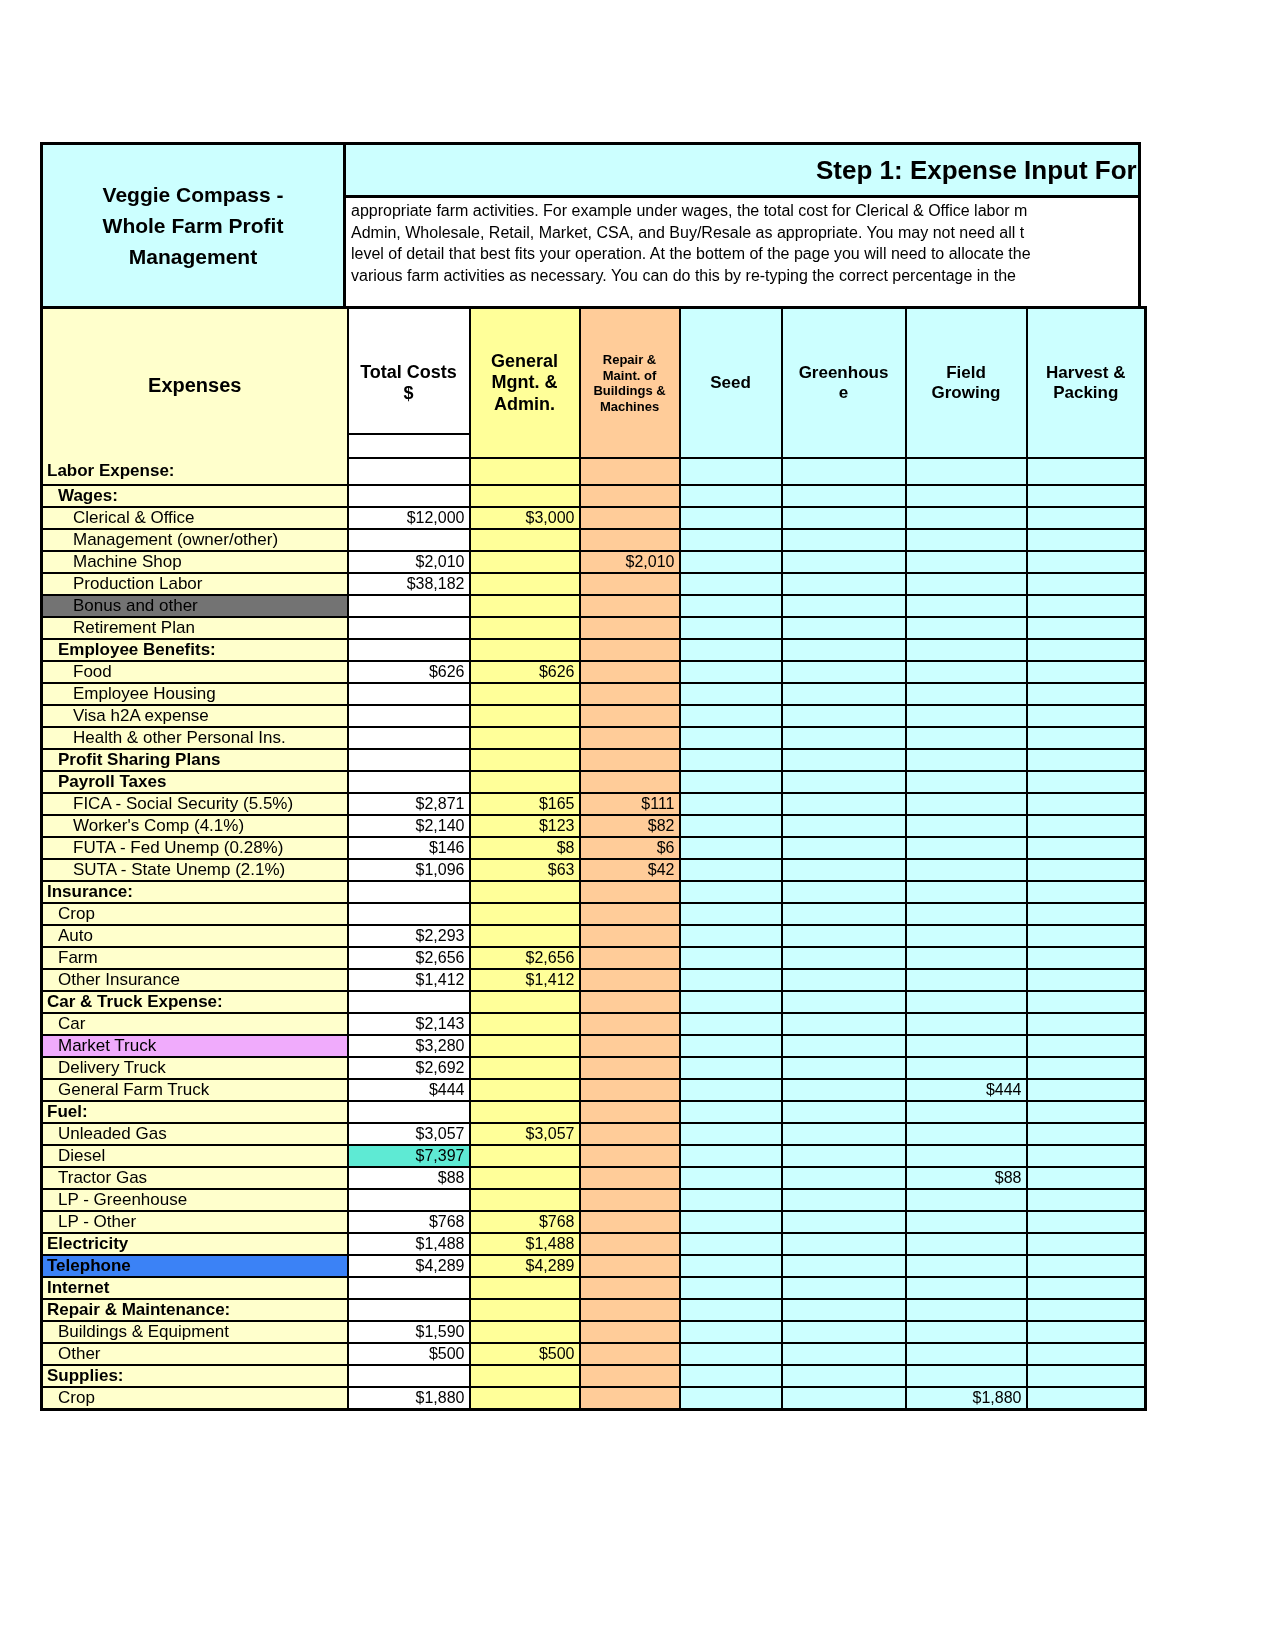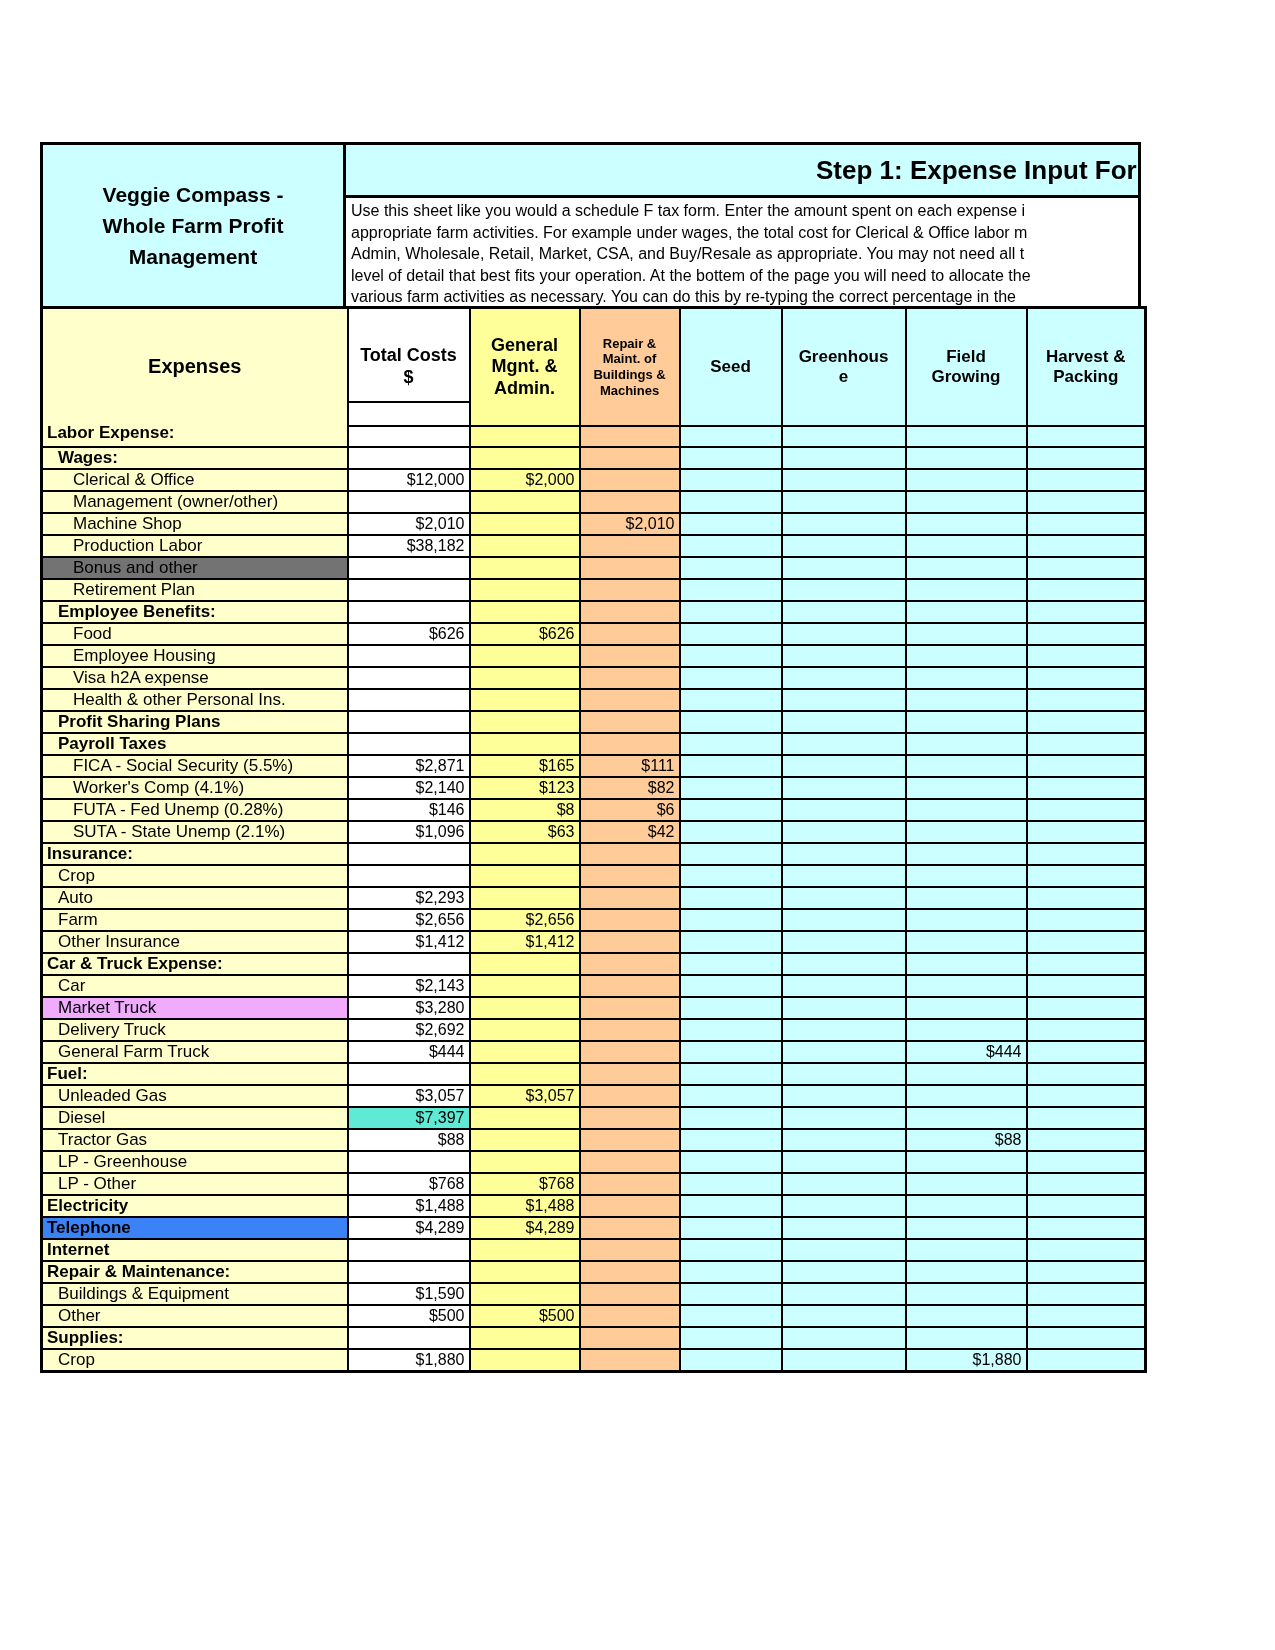--- a/index.html
+++ b/index.html
@@ -23,21 +23,21 @@
   
   table.grid{border-collapse:collapse;table-layout:fixed;width:1104px;border:3px solid #000;}
   table.grid th, table.grid td{border:2px solid #000;box-sizing:border-box;overflow:hidden;}
   th.hcell{font-weight:bold;text-align:center;vertical-align:middle;white-space:pre-line;
            line-height:1.2;height:113px;position:relative;padding:0;}
   th.h0{font-size:20px;}
   th.h1,th.h2{font-size:18px;}
   th.h3{font-size:13px;}
   th.h4,th.h5,th.h6,th.h7{font-size:17px;}
   th.label-merged{padding:0;vertical-align:top;}
-  .label-merged-inner{display:flex;flex-direction:column;height:137px;}
+  .label-merged-inner{display:flex;flex-direction:column;height:175px;}
   .exp-title{flex:1;display:flex;align-items:center;justify-content:center;font-size:20px;font-weight:bold;}
   .labor-label{font-size:17px;font-weight:bold;text-align:left;padding:0 0 3px 4px;white-space:nowrap;}
   .header-subline{position:absolute;left:0;right:0;bottom:22px;height:2px;background:#000;}
   tr.sub-row td{height:20px;}
   tr.row td{height:19px;}
   td.lcell{font-size:17px;padding:0 4px;white-space:nowrap;text-align:left;}
   td.lcell.ind1{padding-left:15px;}
   td.lcell.ind2{padding-left:30px;}
   td.lcell.b{font-weight:bold;}
   td.vcell{font-size:16px;text-align:right;padding:0 4px;white-space:nowrap;}
@@ -52,21 +52,20 @@
       <div class="title-box" style="background: rgb(204, 255, 255);">
         <div>Veggie Compass -
 Whole Farm Profit
 Management</div>
       </div>
       <div class="right-header">
         <div class="step-bar" style="background: rgb(204, 255, 255);">
           <div class="step-title">Step 1: Expense Input Form</div>
         </div>
         <div class="instructions">
-          <div class="instr-line">Use this sheet like you would a schedule F tax form. Enter the amount spent on each expense i</div>
           <div class="instr-line">appropriate farm activities. For example under wages, the total cost for Clerical &amp; Office labor m</div>
           <div class="instr-line">Admin, Wholesale, Retail, Market, CSA, and Buy/Resale as appropriate. You may not need all t</div>
           <div class="instr-line">level of detail that best fits your operation. At the bottem of the page you will need to allocate the</div>
           <div class="instr-line">various farm activities as necessary. You can do this by re-typing the correct percentage in the </div>
         </div>
       </div>
     </div>
 
     <table class="grid">
       <colgroup>
@@ -114,21 +113,21 @@
             <td class="vcell" style="background: rgb(255, 255, 153);"></td>
             <td class="vcell" style="background: rgb(255, 204, 153);"></td>
             <td class="vcell" style="background: rgb(204, 255, 255);"></td>
             <td class="vcell" style="background: rgb(204, 255, 255);"></td>
             <td class="vcell" style="background: rgb(204, 255, 255);"></td>
             <td class="vcell" style="background: rgb(204, 255, 255);"></td>
           </tr>
           <tr class="row">
             <td class="lcell ind2" style="background: rgb(255, 255, 204);">Clerical &amp; Office</td>
             <td class="vcell" style="background: rgb(255, 255, 255);">$12,000</td>
-            <td class="vcell" style="background: rgb(255, 255, 153);">$2,000</td>
+            <td class="vcell" style="background: rgb(255, 255, 153);">$3,000</td>
             <td class="vcell" style="background: rgb(255, 204, 153);"></td>
             <td class="vcell" style="background: rgb(204, 255, 255);"></td>
             <td class="vcell" style="background: rgb(204, 255, 255);"></td>
             <td class="vcell" style="background: rgb(204, 255, 255);"></td>
             <td class="vcell" style="background: rgb(204, 255, 255);"></td>
           </tr>
           <tr class="row">
             <td class="lcell ind2" style="background: rgb(255, 255, 204);">Management (owner/other)</td>
             <td class="vcell" style="background: rgb(255, 255, 255);"></td>
             <td class="vcell" style="background: rgb(255, 255, 153);"></td>

